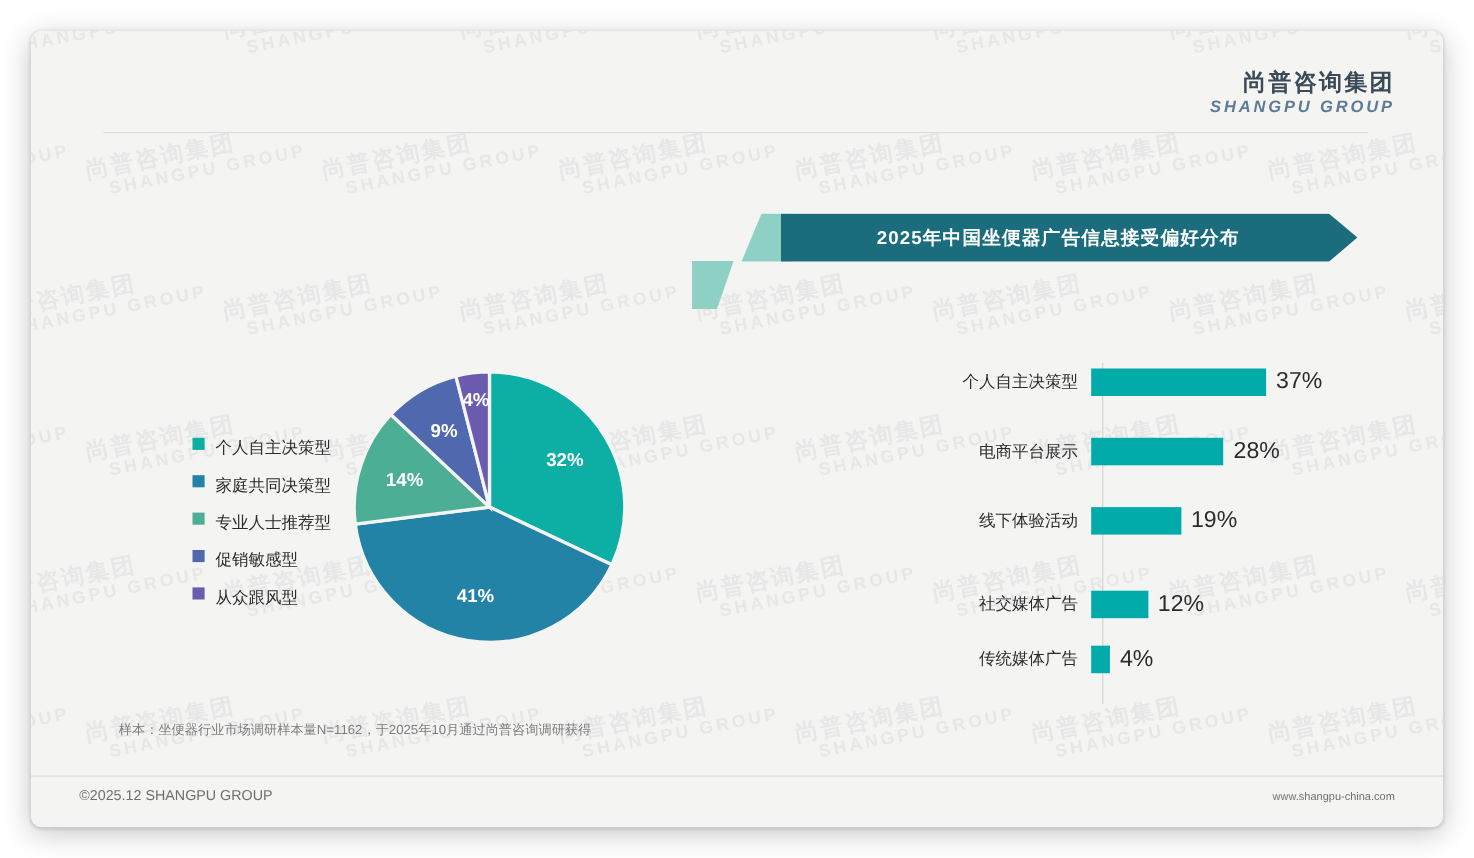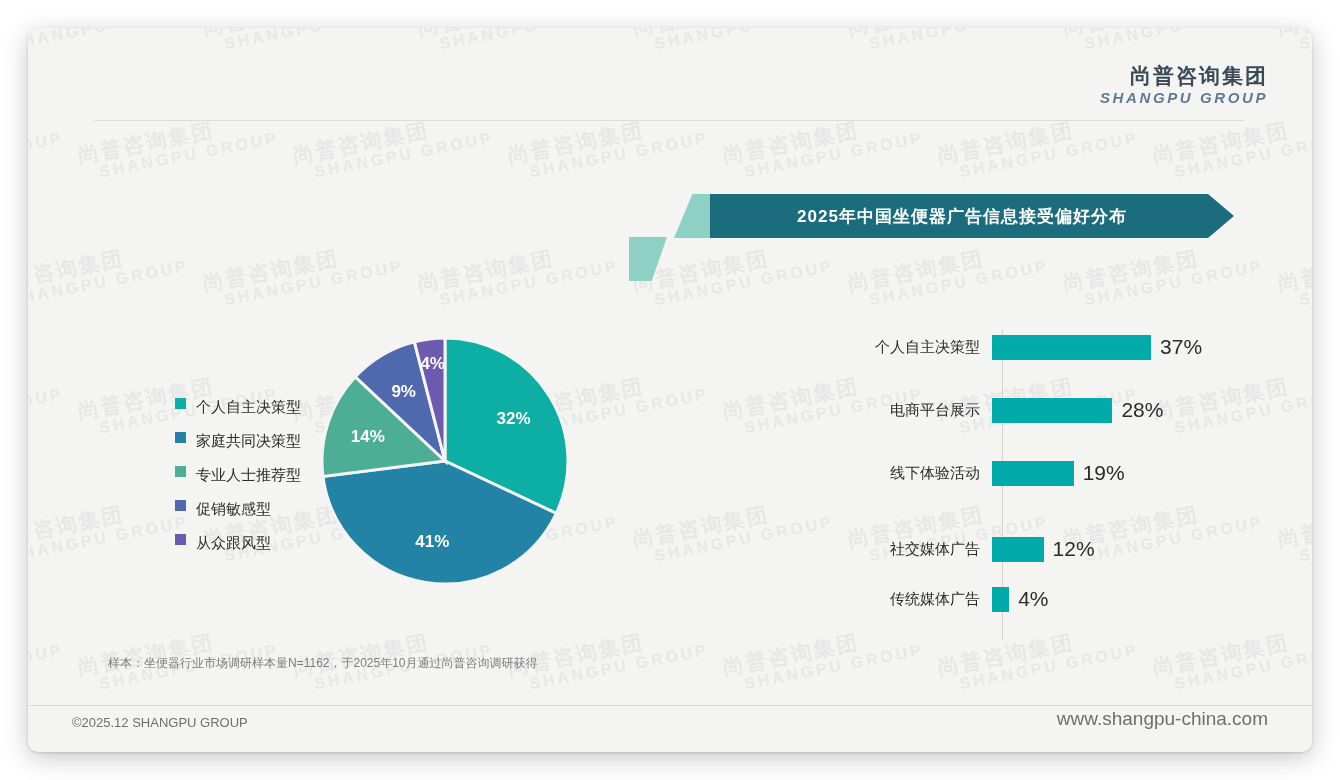--- a/index.html
+++ b/index.html
@@ -265,21 +265,21 @@
     left: 44px;
     bottom: 22px;
     font-size: 13px;
     color: #6f6f6f;
     z-index: 4;
   }
   .footer-right {
     position: absolute;
     right: 44px;
     bottom: 22px;
-    font-size: 19px;
+    font-size: 10px;
     color: #6f6f6f;
     z-index: 4;
   }
 </style>
 </head>
 <body>
 
 <div class="slide-wrap">
 
   <div class="watermark-layer" id="wm-layer">

